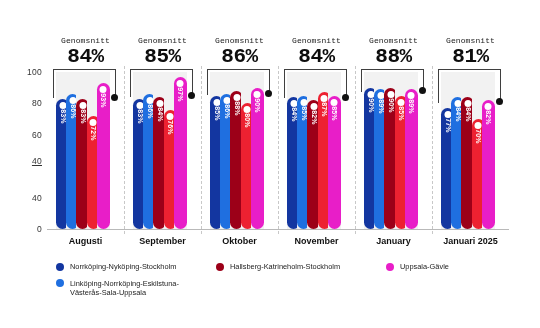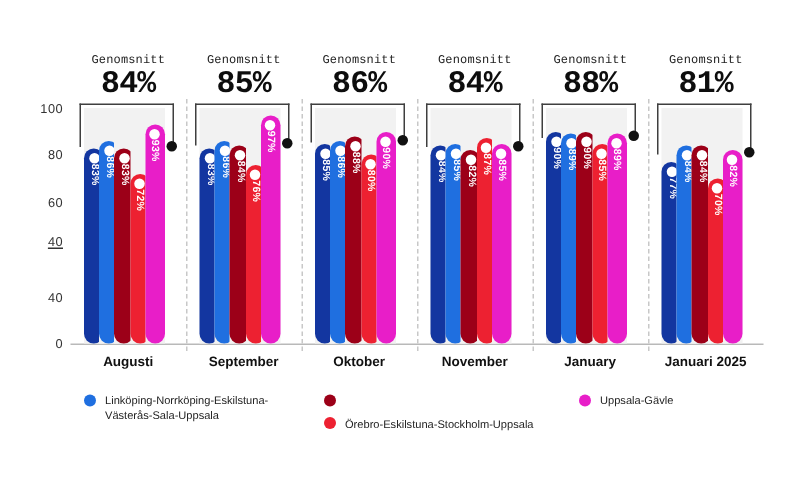--- a/index.html
+++ b/index.html
@@ -350,32 +350,33 @@
       <div class="xlabel" style="left: 124px; width: 77px;">September</div>
       <div class="xlabel" style="left: 201px; width: 77px;">Oktober</div>
       <div class="xlabel" style="left: 278px; width: 77px;">November</div>
       <div class="xlabel" style="left: 355px; width: 77px;">January</div>
       <div class="xlabel" style="left: 432px; width: 77px;">Januari 2025</div>
     </div>
 
   <div class="legend">
       <div class="lcol" style="left: 0px;">
         <div class="litem">
+          <span class="swatch" style="background: rgb(19, 54, 160);"></span>
+          <span class="ltext">Norrköping-Nyköping-Stockholm</span>
+        </div>
+        <div class="litem">
           <span class="swatch" style="background: rgb(31, 111, 224);"></span>
           <span class="ltext">Linköping-Norrköping-Eskilstuna-
 Västerås-Sala-Uppsala</span>
         </div>
       </div>
       <div class="lcol" style="left: 160px;">
         <div class="litem">
           <span class="swatch" style="background: rgb(156, 0, 24);"></span>
-        </div>
-        <div class="litem">
-          <span class="swatch" style="background: rgb(237, 33, 49);"></span>
-          <span class="ltext">Örebro-Eskilstuna-Stockholm-Uppsala</span>
+          <span class="ltext">Hallsberg-Katrineholm-Stockholm</span>
         </div>
       </div>
       <div class="lcol" style="left: 330px; text-align: center;">
         <div class="litem">
           <span class="swatch" style="background: rgb(232, 30, 200);"></span>
           <span class="ltext">Uppsala-Gävle</span>
         </div>
       </div>
     </div>
 </div>

